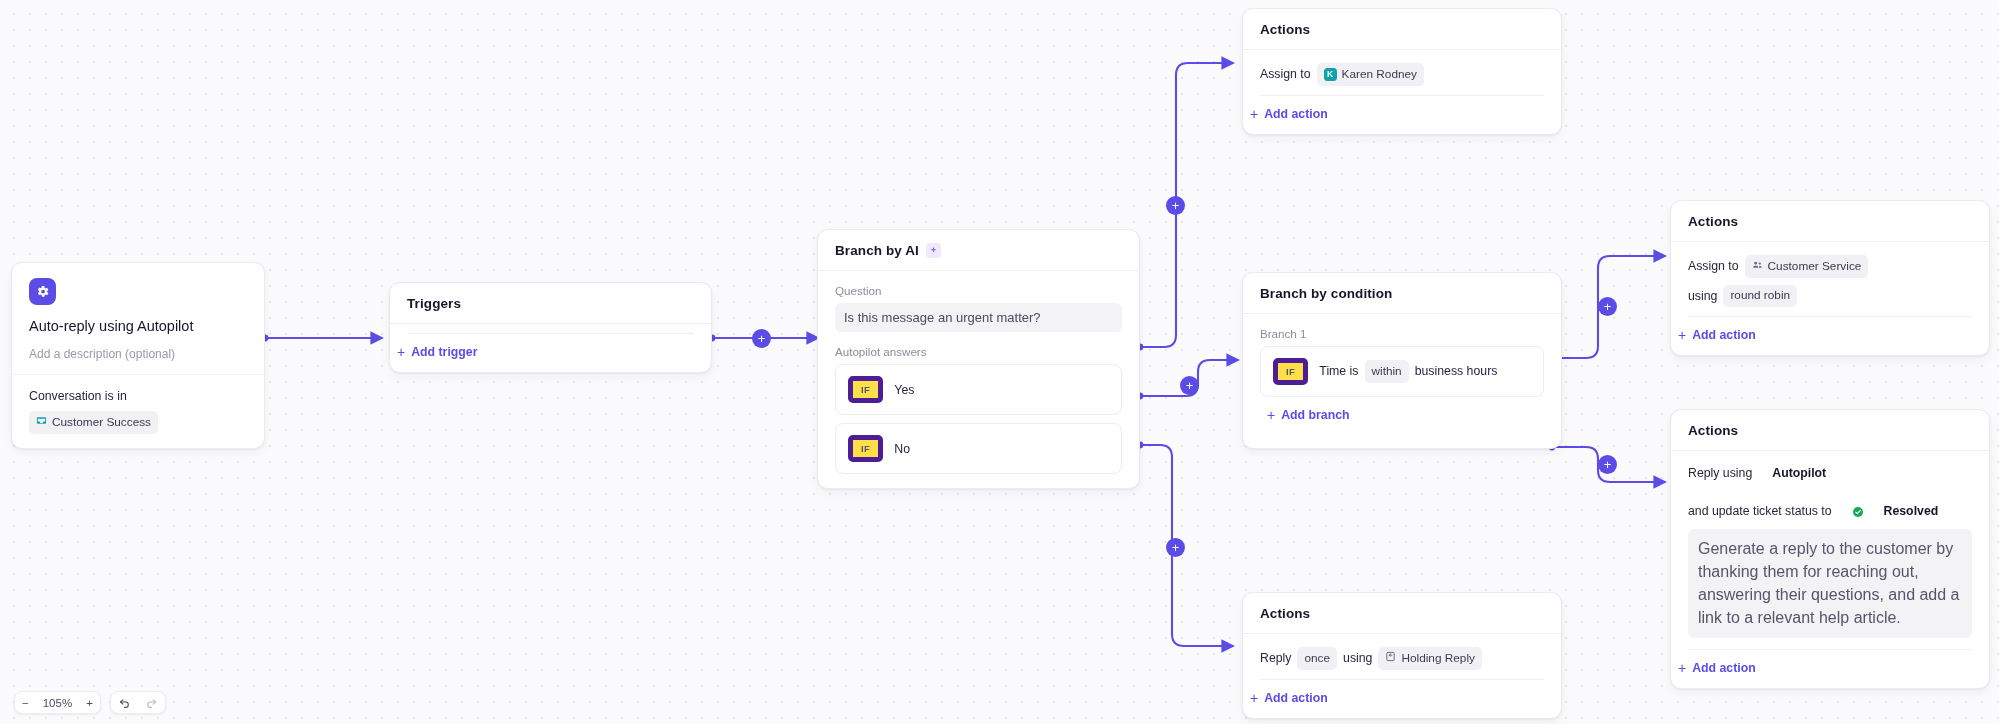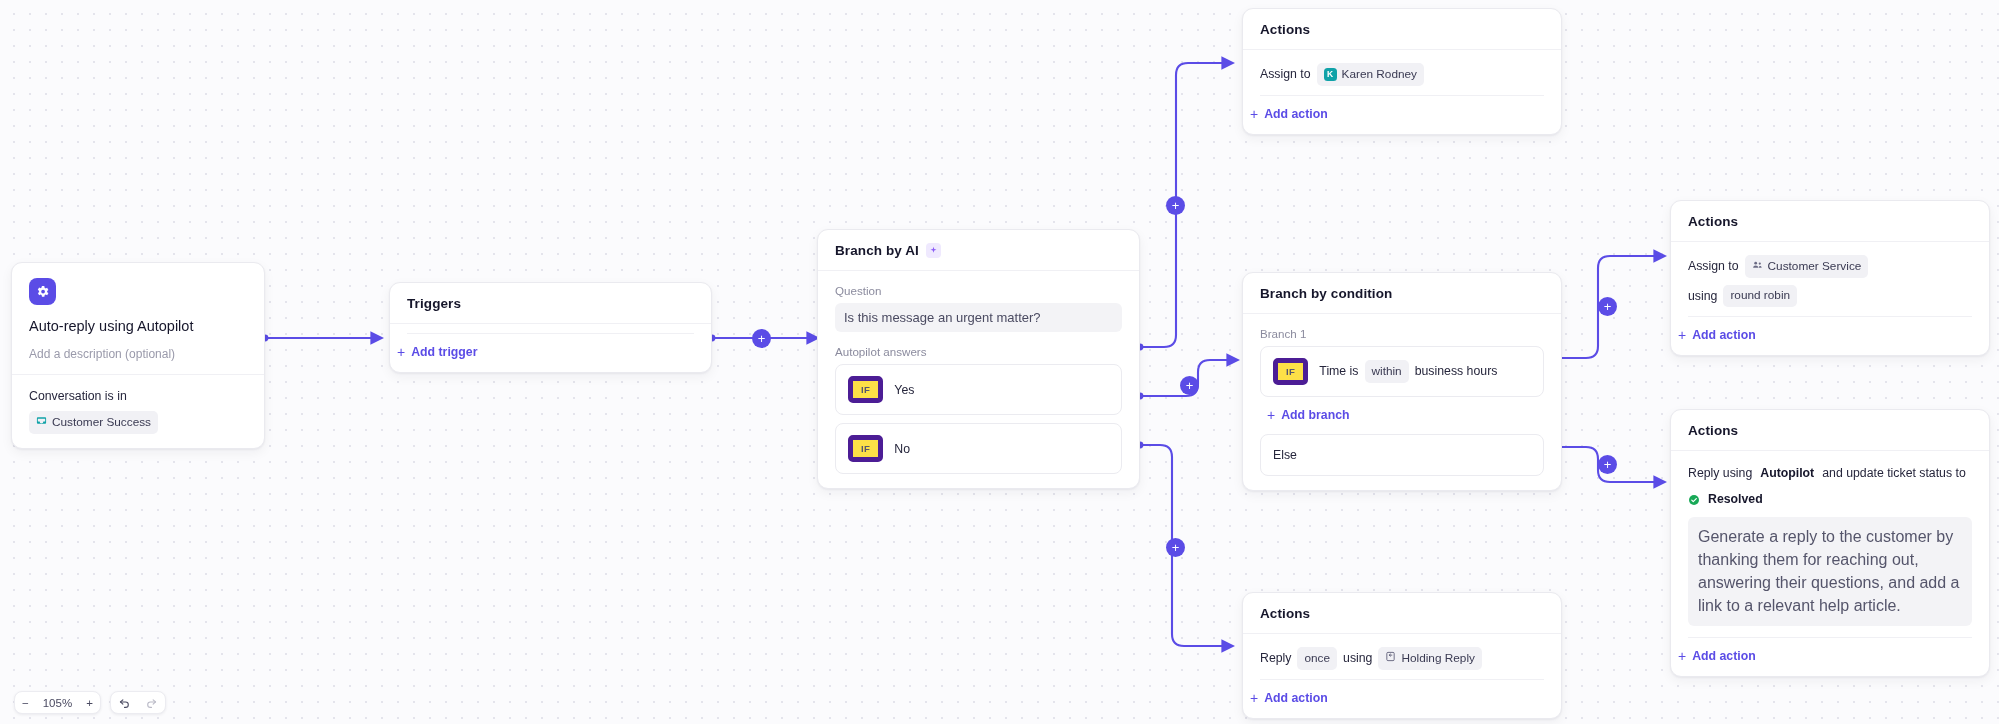--- a/index.html
+++ b/index.html
@@ -230,23 +230,20 @@
         <span class="ifbadge">IF</span>
         <span class="row" style="gap:6px;">
           <span>Time is</span>
           <span class="chip-plain">within</span>
           <span>business hours</span>
         </span>
       </div>
       <div class="addlink" style="padding:11px 0 12px 7px;">
         <span class="plus">+</span>
         <span>Add branch</span>
-      </div>
-      <div class="optbox" style="padding:13px 12px;">
-        <span>Else</span>
       </div>
     </div>
   </div>
 
   <div class="card" style="left:1670px;top:200px;width:320px;">
     <div class="card-head">Actions</div>
     <div class="card-body" style="padding-bottom:0;">
       <div class="row">
         <span>Assign to</span>
         <span class="chip">
@@ -269,21 +266,21 @@
     <div class="divider"></div>
     <div class="addlink">
       <span class="plus">+</span>
       <span>Add action</span>
     </div>
   </div>
 
   <div class="card" style="left:1670px;top:409px;width:320px;">
     <div class="card-head">Actions</div>
     <div class="card-body" style="padding-bottom:0;">
-      <div class="row" style="gap:8px;align-items:center;">
+      <div class="row" style="gap:20px;align-items:center;">
         <span>Reply using</span>
         <span class="bold-ink">Autopilot</span>
         <span>and update ticket status to</span>
         <span style="display:inline-flex;align-items:center;">
           <svg width="12" height="12" viewBox="0 0 24 24">
             <circle cx="12" cy="12" r="10" fill="#18a957"></circle>
             <path d="M7.5 12.3l3 3 6-6.2" fill="none" stroke="#fff" stroke-width="2.4" stroke-linecap="round" stroke-linejoin="round"></path>
           </svg>
         </span>
         <span class="bold-ink">Resolved</span>

